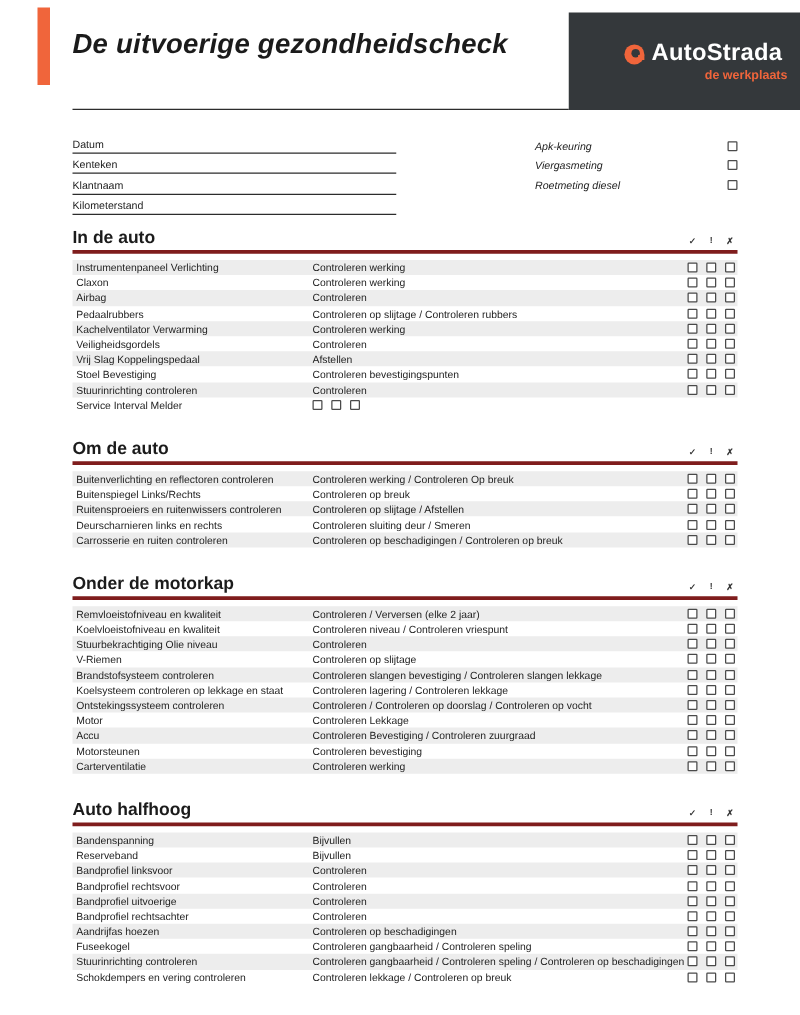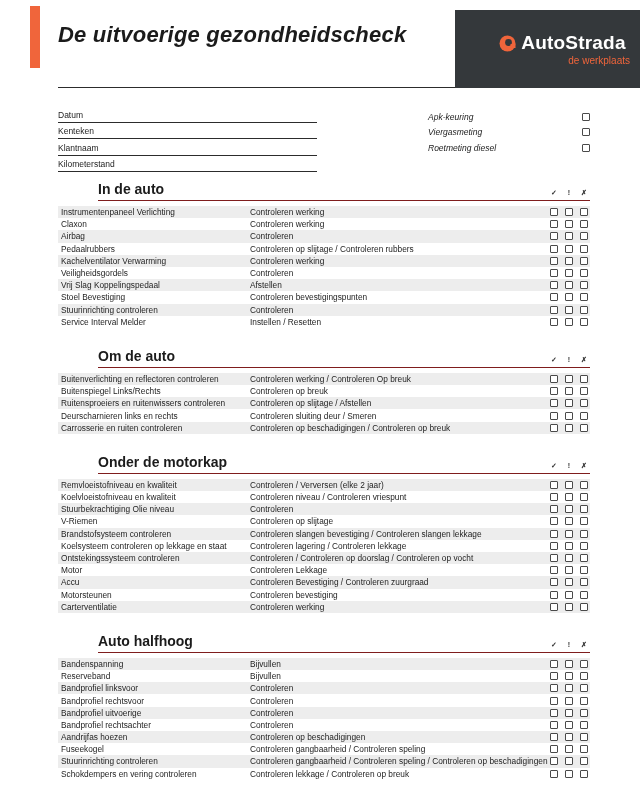--- a/index.html
+++ b/index.html
@@ -11,35 +11,35 @@
   
   .accent-bar { position:absolute; left:30px; top:6px; width:10px; height:62px; background:#F0653B; }
   .page-title { position:absolute; left:58px; top:22px; margin:0; font-size:22px; font-weight:bold; color:#1b1b1b; letter-spacing:.2px;font-style:italic; }
   .title-rule { position:absolute; left:58px; top:87px; width:397px; height:1px; background:#2c2c2c; }
   .logo-block {
     position:absolute; left:455px; top:10px; width:215px; height:78px; background:#34383B;
     display:flex; flex-direction:column; align-items:center; justify-content:center;
   }
   .logo-row { display:flex; align-items:center; gap:5px; }
   .logo-name { color:#ffffff; font-weight:bold; font-size:19px; letter-spacing:.2px; }
-  .logo-sub { color:#F0653B; font-weight:normal; font-size:10px; align-self:flex-end; margin-right:40px; margin-top:1px; }
+  .logo-sub { color:#F0653B; font-weight:bold; font-size:10px; align-self:flex-end; margin-right:40px; margin-top:1px; }
 
   
   .meta { position:absolute; top:106px; left:58px; width:532px; display:flex; justify-content:space-between; }
   .meta-fields { width:259px; }
   .field { position:relative; height:15.5px; border-bottom:1px solid #2c2c2c; }
   .field-label { position:absolute; left:0; bottom:2px; font-size:8.5px; }
   .meta-checks { width:162px; padding-top:3px;font-style:italic; }
   .check-line { display:flex; justify-content:space-between; align-items:center; height:15.5px; font-size:8.5px; }
   .checkbox { width:8px; height:8px; box-sizing:border-box; border:1px solid #4a4a4a; background:#fff; border-radius:1px; flex:none; }
 
   
   .sections { position:absolute; top:181px; left:58px; width:532px; }
   section { margin-bottom:20px; }
-  .sec-head { display:flex; justify-content:space-between; align-items:flex-end; border-bottom:1px solid #7f1d1d; padding-bottom:3px; margin-bottom:5px;margin-left:40px; }
+  .sec-head { display:flex; justify-content:space-between; align-items:flex-end; border-bottom:3px solid #7f1d1d; padding-bottom:3px; margin-bottom:5px; }
   .sec-title { margin:0; font-size:14px; font-weight:bold; color:#1b1b1b; }
   .col-syms { display:flex; gap:7px; margin-right:2px; font-size:7px; font-weight:bold; color:#333; }
   .col-sym { width:8px; text-align:center; }
   .row { display:flex; align-items:center; height:12.2px; font-size:8.3px; padding:0 2px 0 3px; }
   .row.alt { background:#EDEDED; }
   .row-item { width:189px; flex:none; white-space:nowrap; overflow:hidden; }
   .row-action { flex:1; white-space:nowrap; overflow:hidden; }
   .row-boxes { display:flex; gap:7px; flex:none; }
 </style>
 </head>
@@ -183,21 +183,20 @@
             <span class="row-item">Stuurinrichting controleren</span>
             <span class="row-action">Controleren</span>
             <div class="row-boxes">
               <span class="checkbox"></span>
               <span class="checkbox"></span>
               <span class="checkbox"></span>
             </div>
           </div>
           <div class="row">
             <span class="row-item">Service Interval Melder</span>
-            <span class="row-action">Instellen / Resetten</span>
             <div class="row-boxes">
               <span class="checkbox"></span>
               <span class="checkbox"></span>
               <span class="checkbox"></span>
             </div>
           </div>
         </div>
       </section>
       <section>
         <div class="sec-head">

